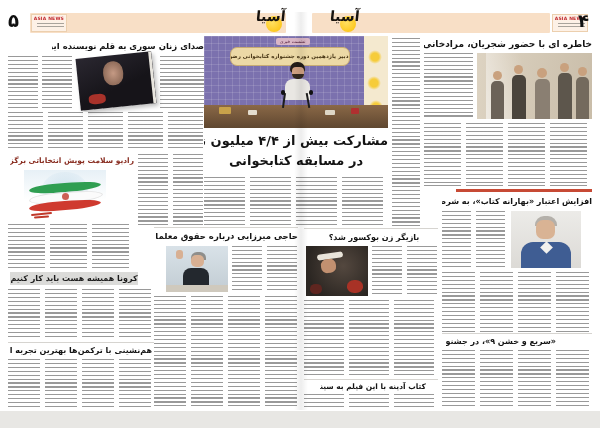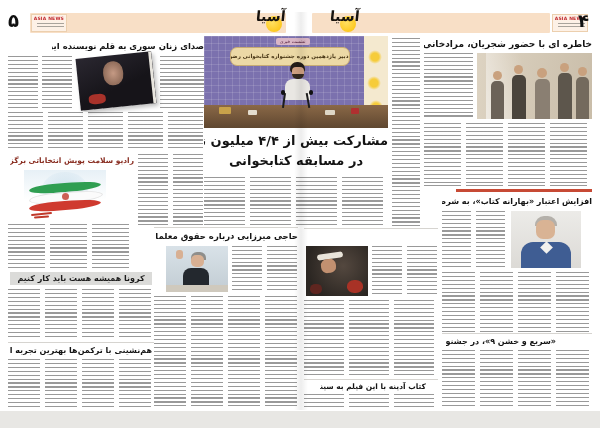--- a/index.html
+++ b/index.html
@@ -169,21 +169,21 @@
     <div class="sky"></div>
     <div class="g"></div>
     <div class="w"></div>
     <div class="r"></div>
     <div class="emb"></div>
     <div class="scr1"></div>
     <div class="scr2"></div>
   </div>
   <div class="tx" style="left:8px;top:224px;width:126px;height:44px;--cw:37px;--g:5px;"></div>
 
-  <div class="graybar" style="left:10px;top:272px;width:142px;height:13px;font-size:8px;line-height:13px;">کرونا همیشه هست باید کار کنیم</div>
+  <div class="graybar" style="left:10px;top:272px;width:128px;height:13px;font-size:8px;line-height:13px;">کرونا همیشه هست باید کار کنیم</div>
   <div class="tx" style="left:8px;top:289px;width:146px;height:50px;--cw:32px;--g:5px;"></div>
 
   <div class="rule" style="left:8px;top:342px;width:146px;"></div>
   <div class="hl" style="left:10px;top:345px;width:142px;height:11px;font-size:8px;line-height:11px;">هم‌نشینی با ترکمن‌ها بهترین تجربه ایران‌زادی‌ها</div>
   <div class="tx" style="left:8px;top:359px;width:146px;height:48px;--cw:32px;--g:5px;"></div>
 
   <div class="rule" style="left:154px;top:227px;width:144px;"></div>
   <div class="hl" style="left:156px;top:230px;width:142px;height:12px;font-size:8.5px;line-height:12px;">حاجی میرزایی درباره حقوق معلمان تذکر گرفت</div>
   <div class="ph ph-min" style="left:166px;top:246px;width:62px;height:46px;">
     <div class="hand"></div>
@@ -223,20 +223,21 @@
     <div class="collar"></div>
   </div>
   <div class="tx" style="left:442px;top:211px;width:65px;height:57px;--cw:29px;--g:5px;"></div>
   <div class="tx" style="left:442px;top:272px;width:150px;height:60px;--cw:33px;--g:5px;"></div>
 
   <div class="rule" style="left:442px;top:333px;width:150px;"></div>
   <div class="hl" style="left:446px;top:336px;width:110px;height:11px;font-size:8px;line-height:11px;">«سریع و خشن ۹»، در جشنواره کن</div>
   <div class="tx" style="left:442px;top:350px;width:150px;height:58px;--cw:33px;--g:5px;"></div>
 
   <div class="rule" style="left:304px;top:228px;width:134px;"></div>
+  <div class="hl" style="left:324px;top:232px;width:100px;height:11px;font-size:8px;line-height:11px;">بازیگر زن بوکسور شد؟</div>
   <div class="ph ph-box" style="left:306px;top:246px;width:62px;height:50px;">
     <div class="bandg"></div>
     <div class="face"></div>
     <div class="glove"></div>
     <div class="glove2"></div>
   </div>
   <div class="tx" style="left:372px;top:246px;width:66px;height:50px;--cw:30px;--g:5px;"></div>
   <div class="tx" style="left:304px;top:300px;width:134px;height:78px;--cw:40px;--g:5px;"></div>
 
   <div class="rule" style="left:304px;top:379px;width:134px;"></div>

